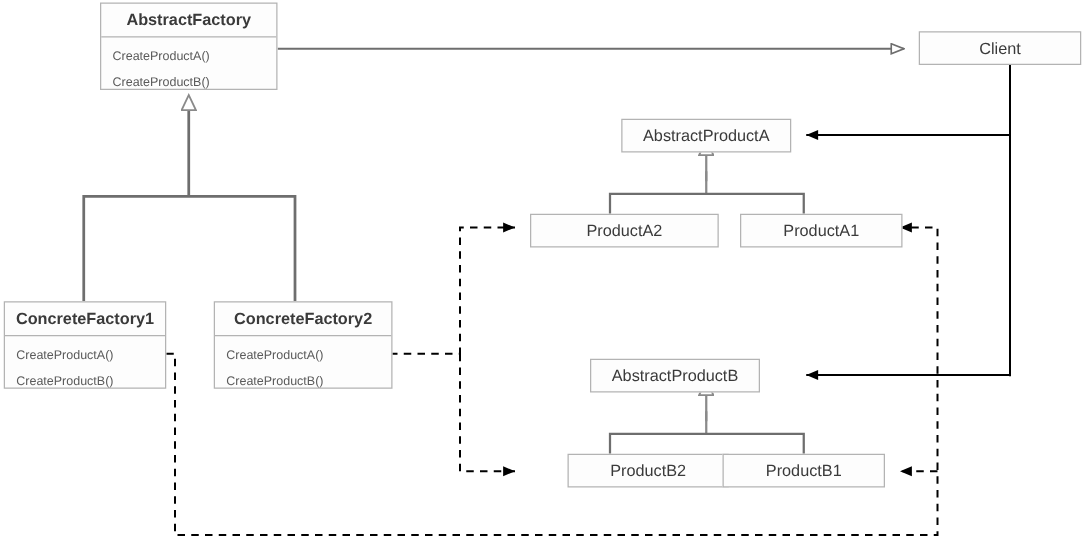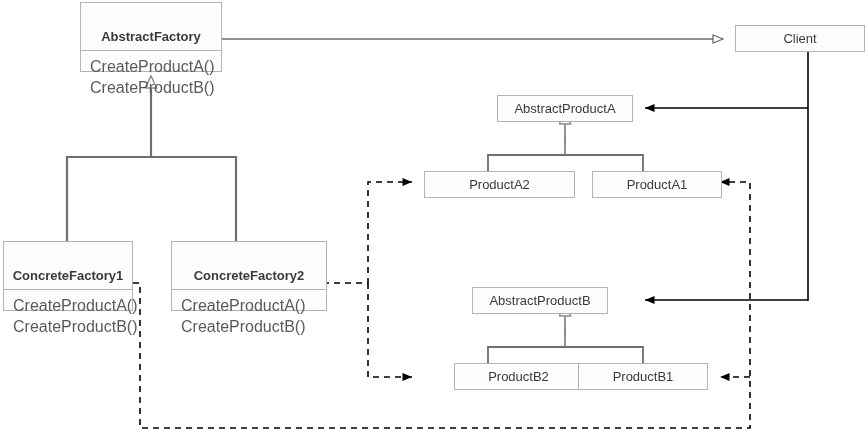--- a/index.html
+++ b/index.html
@@ -37,29 +37,28 @@
     color: #3a3a3a;
     font-size: 13px;
     line-height: 26px;
     height: 27px;
     white-space: nowrap;
     overflow: hidden;
   }
   .uml-class.has-ops > .uml-name {
     font-weight: bold;
     border-bottom: 1.5px solid #b3b3b3;
-    margin-top: 21px;
   }
   .uml-ops {
     box-sizing: border-box;
     padding: 5px 0 5px 9px;
   }
   .uml-op {
     color: #5a5a5a;
-    font-size: 16px;
+    font-size: 10px;
     line-height: 21px;
     white-space: nowrap;
   }
 </style>
 </head>
 <body>
 
 <div id="diagram-root">
 
   <svg id="edge-layer" viewBox="0 0 868 435">
@@ -126,21 +125,21 @@
   </div>
 
   <div class="uml-class has-ops" style="left:3px; top:241px; width:130px; height:70px;">
     <div class="uml-name">ConcreteFactory1</div>
     <div class="uml-ops">
       <div class="uml-op">CreateProductA()</div>
       <div class="uml-op">CreateProductB()</div>
     </div>
   </div>
 
-  <div class="uml-class has-ops" style="left:171px; top:241px; width:156px; height:70px;">
+  <div class="uml-class has-ops" style="left:171px; top:241px; width:143px; height:70px;">
     <div class="uml-name">ConcreteFactory2</div>
     <div class="uml-ops">
       <div class="uml-op">CreateProductA()</div>
       <div class="uml-op">CreateProductB()</div>
     </div>
   </div>
 
   <div class="uml-class" style="left:497px; top:95px; width:136px; height:27px;">
     <div class="uml-name">AbstractProductA</div>
   </div>

